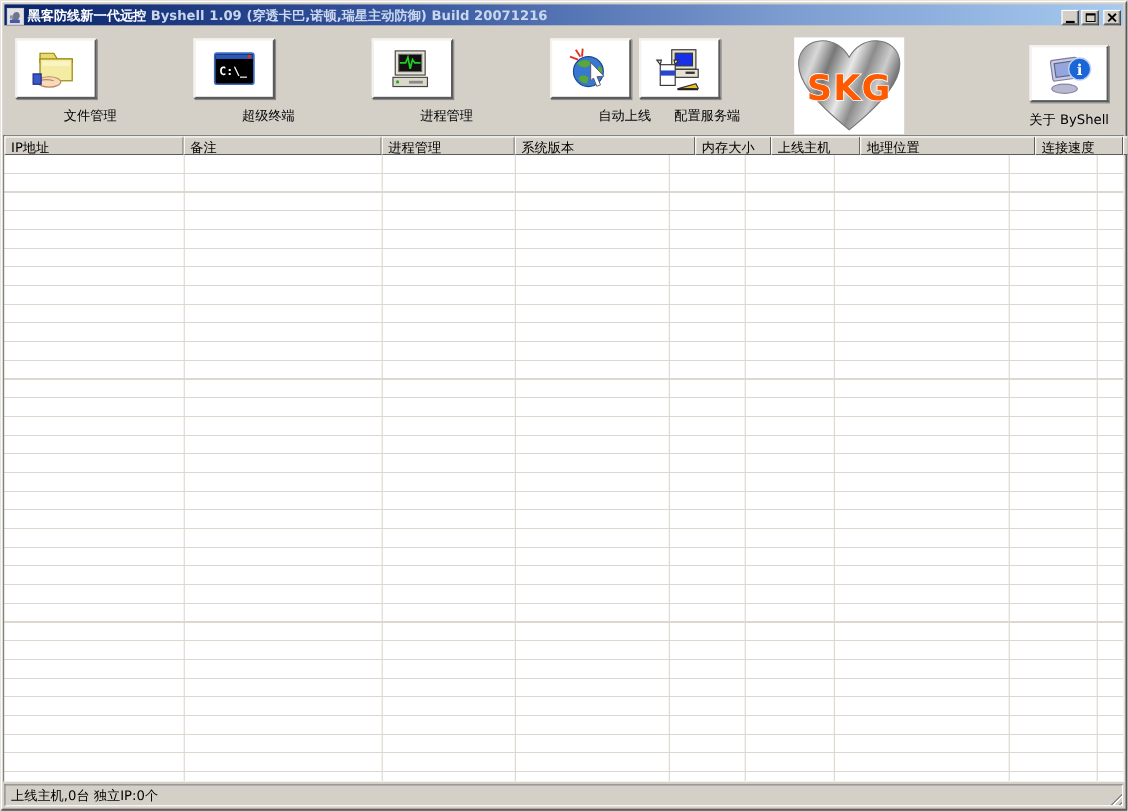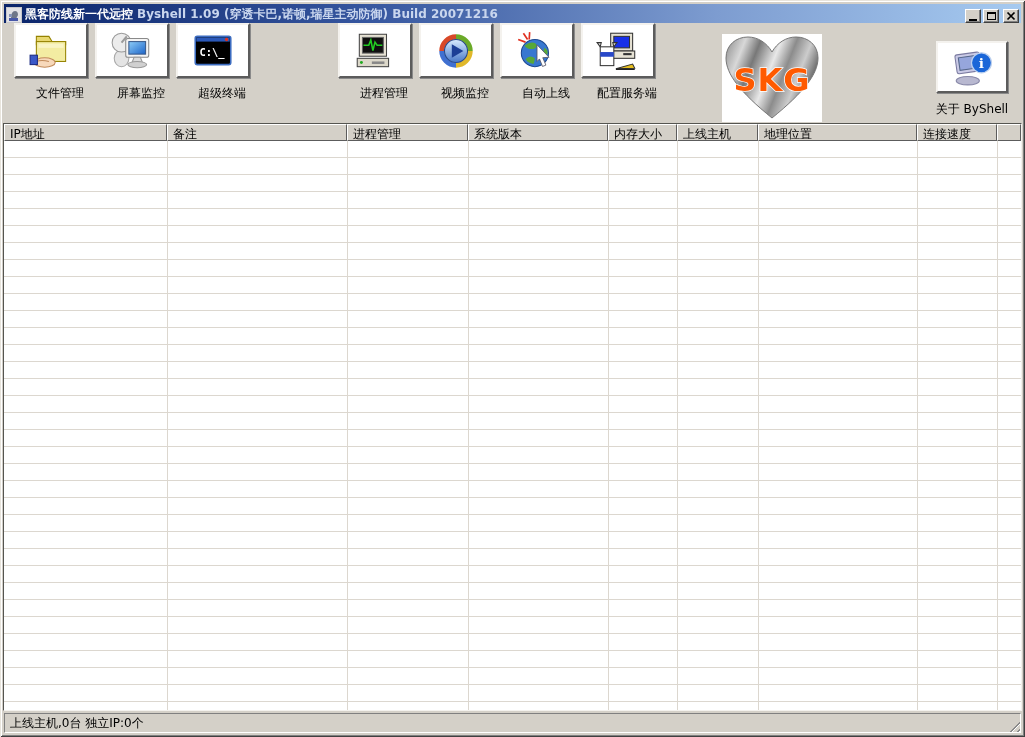--- a/index.html
+++ b/index.html
@@ -26,21 +26,21 @@
     width:16px; height:14px; background:#d4d0c8; margin-left:2px;
     border:1px solid; border-color:#ffffff #404040 #404040 #ffffff;
     box-shadow: inset -1px -1px 0 #808080;
     display:flex; align-items:center; justify-content:center; cursor:default;
   }
   .win-btn.close { margin-left:4px; }
   .glyph-min { width:8px; height:2px; background:#000; margin-top:7px; }
   .glyph-max { width:9px; height:8px; border:1px solid #000; border-top:2px solid #000; }
 
   
-  .tool-item { position:absolute; top:23px; width:92px; text-align:center; }
+  .tool-item { position:absolute; top:35px; width:92px; text-align:right; }
   .tool-btn {
     width:74px; height:55px; background:#fff;
     border:2px solid; border-color:#f4f2ee #5c5c5c #5c5c5c #f4f2ee;
     box-shadow: 1px 1px 0 #8a8a8a;
     display:flex; align-items:center; justify-content:center;
   }
   .tool-label { margin-top:7px; font-size:12px; color:#000; white-space:nowrap; }
 
   .skg-logo { position:absolute; left:698px; top:34px; width:100px; height:88px; background:#fff;margin-left:24px; }
 
@@ -59,21 +59,21 @@
     background:#fff;
     border:1px solid; border-color:#555550 #f4f2ee #f4f2ee #555550;
   }
   .lv-header { display:flex; height:17px; background:#d4d0c8; }
   .lv-h-cell {
     height:17px; flex:none; background:#d4d0c8; padding:1px 0 0 5px;
     border:1px solid; border-color:#ffffff #5c5c5c #5c5c5c #ffffff;
     font-size:12px; color:#000; white-space:nowrap; overflow:hidden; cursor:default;
   }
   .lv-h-cell.fill { flex:1; }
-  .c0{width:163px}.c1{width:180px}.c2{width:121px}.c3{width:140px}
+  .c0{width:163px}.c1{width:180px}.c2{width:121px}.c3{width:164px}
   .c4{width:69px}.c5{width:81px}.c6{width:159px}.c7{width:80px}
   .lv-body {
     position:absolute; left:0; right:0; top:17px; bottom:0; background:
       repeating-linear-gradient(to bottom, #ffffff 0px, #ffffff 16px, #dcd7cf 16px, #dcd7cf 17px);
   }
   .vline { position:absolute; top:0; bottom:0; width:1px; background:#dcd7cf; }
 
   
   .statusbar { position:absolute; left:4px; right:4px; bottom:4px; height:22px; background:#d4d0c8; }
   .status-panel {
@@ -126,40 +126,20 @@
         <rect x="8" y="11" width="28" height="19" fill="#f3eca2" stroke="#958200"></rect>
         <rect x="10" y="13" width="24" height="4" fill="#f9f4c4"></rect>
         <ellipse cx="16" cy="31" rx="10" ry="4.5" fill="#f7d9bb" stroke="#c08a5a"></ellipse>
         <path d="M8 30 q5 -2 12 0" fill="none" stroke="#c08a5a"></path>
         <rect x="2" y="24" width="7" height="9" fill="#3a58c8" stroke="#1a2a80"></rect>
       </svg>
     </div>
     <div class="tool-label">文件管理</div>
   </div>
 
-  <div class="tool-item" style="left:95px">
-    <div class="tool-btn">
-      <svg width="46" height="42" viewBox="0 0 44 40">
-        <defs>
-          <linearGradient id="scr" x1="0" y1="0" x2="1" y2="1">
-            <stop offset="0" stop-color="#8ecdf8"></stop>
-              <stop offset="1" stop-color="#1c64c8"></stop>
-          </linearGradient>
-        </defs>
-        <ellipse cx="12" cy="27" rx="7" ry="8" fill="#e4e4e4" stroke="#a8a8a8"></ellipse>
-        <circle cx="12" cy="12" r="9" fill="#ececec" stroke="#9a9a9a"></circle>
-        <line x1="12" y1="12" x2="17" y2="6" stroke="#9a9a9a" stroke-width="2"></line>
-        <rect x="16" y="8" width="22" height="18" rx="2" fill="#f4f4f4" stroke="#8a8a8a"></rect>
-        <rect x="19" y="11" width="16" height="12" fill="url(#scr)" stroke="#3a5a8a"></rect>
-        <path d="M24 26 h6 l2 5 h-10 Z" fill="#dddddd" stroke="#999999"></path>
-        <ellipse cx="27" cy="33" rx="9" ry="3" fill="#d0d0d0" stroke="#999999"></ellipse>
-      </svg>
-    </div>
-    <div class="tool-label">屏幕监控</div>
-  </div>
 
   <div class="tool-item" style="left:176px">
     <div class="tool-btn">
       <svg width="46" height="42" viewBox="0 0 44 40">
         <rect x="5" y="6" width="34" height="27" rx="2" fill="#000000" stroke="#3c6cc0" stroke-width="1.5"></rect>
         <rect x="6" y="7" width="32" height="4" fill="#2a58b8"></rect>
         <circle cx="35" cy="9" r="1.6" fill="#e03020"></circle>
         <text x="9" y="25" font-size="10" font-weight="bold" fill="#ffffff" font-family="'DejaVu Sans Mono',monospace">C:\_</text>
       </svg>
     </div>
@@ -174,41 +154,20 @@
         <rect x="10" y="7" width="20" height="15" fill="#101010" stroke="#666666"></rect>
         <polyline points="11,14.5 16,14.5 18,9.5 20,19.5 22,11.5 24,14.5 29,14.5" fill="none" stroke="#22cc22" stroke-width="1.5"></polyline>
         <rect x="5" y="27" width="30" height="8" fill="#dcd8ca" stroke="#444444"></rect>
         <circle cx="9" cy="31" r="1.4" fill="#22aa22"></circle>
         <rect x="19" y="30" width="12" height="2.4" fill="#888888"></rect>
       </svg>
     </div>
     <div class="tool-label">进程管理</div>
   </div>
 
-  <div class="tool-item" style="left:419px">
-    <div class="tool-btn">
-      <svg width="46" height="42" viewBox="0 0 44 40">
-        <defs>
-          <linearGradient id="mpg" x1="0" y1="0" x2="0" y2="1">
-            <stop offset="0" stop-color="#d8ecff"></stop>
-              <stop offset="1" stop-color="#4878c8"></stop>
-          </linearGradient>
-        </defs>
-        <g fill="none" stroke-width="5">
-          <path d="M22 6.5 A13.5 13.5 0 0 0 8.5 20" stroke="#d84828"></path>
-          <path d="M22 6.5 A13.5 13.5 0 0 1 35.5 20" stroke="#6aaa28"></path>
-          <path d="M35.5 20 A13.5 13.5 0 0 1 22 33.5" stroke="#e0b82a"></path>
-          <path d="M8.5 20 A13.5 13.5 0 0 0 22 33.5" stroke="#4070d0"></path>
-        </g>
-        <circle cx="22" cy="20" r="11" fill="url(#mpg)" stroke="#284888"></circle>
-        <path d="M18 13.5 L29 20 L18 26.5 Z" fill="#1c3f96"></path>
-      </svg>
-    </div>
-    <div class="tool-label">视频监控</div>
-  </div>
 
   <div class="tool-item" style="left:500px">
     <div class="tool-btn">
       <svg width="46" height="42" viewBox="0 0 44 40">
         <g stroke="#e03020" stroke-width="1.6">
           <line x1="9" y1="3" x2="13" y2="9"></line>
           <line x1="4" y1="9" x2="11" y2="11.5"></line>
           <line x1="15" y1="2" x2="14.5" y2="9"></line>
         </g>
         <circle cx="20" cy="22" r="13" fill="#3878d0" stroke="#1c4890"></circle>

